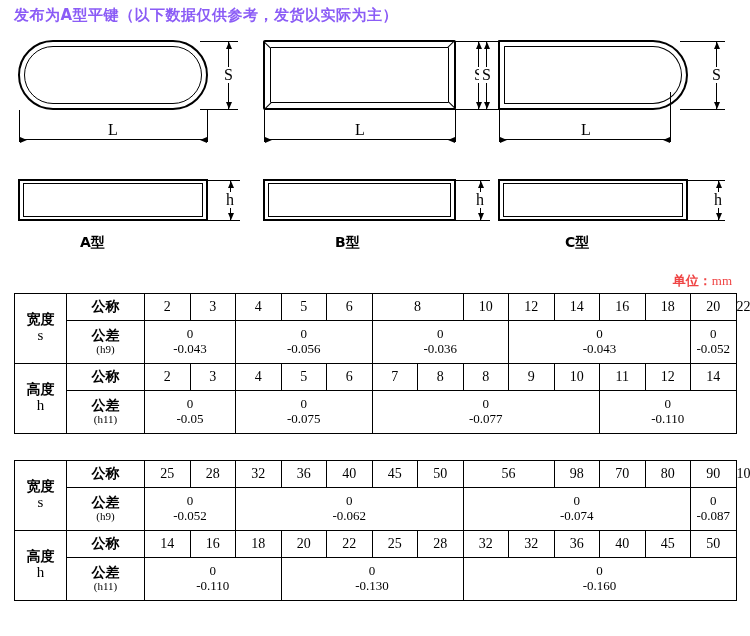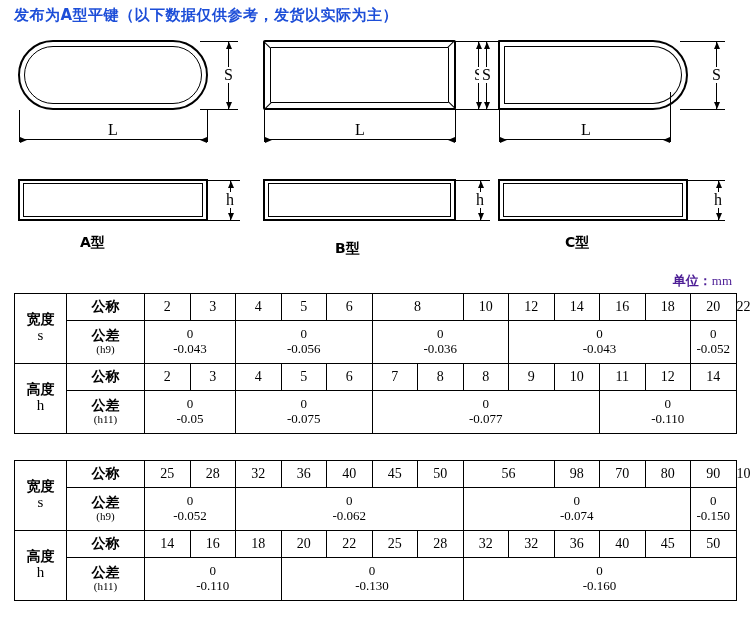--- a/index.html
+++ b/index.html
@@ -10,21 +10,21 @@
     color:#111;
     overflow:hidden;
     position:relative;
   }
   .page{position:relative;width:750px;height:636px;}
 
   
   .title{
     position:absolute;left:14px;top:6px;
     font-family:"DejaVu Sans","Liberation Sans",sans-serif;
-    font-size:15px;font-weight:700;letter-spacing:0.5px;color:#1d4ed8;
+    font-size:15px;font-weight:700;letter-spacing:0.5px;color:#8b5cf6;
     white-space:nowrap;
   }
 
   
   .drawings{position:absolute;left:0;top:32px;width:750px;height:240px;}
   .fig{position:absolute;}
 
   
   .topview{position:absolute;}
   .shape{position:absolute;border:2.2px solid #000;background:#fff;box-sizing:border-box;}
@@ -69,21 +69,21 @@
   .typelabel{
     position:absolute;
     font-family:"DejaVu Sans","Liberation Sans",sans-serif;
     font-size:14px;font-weight:600;color:#000;white-space:nowrap;
   }
 
   
   .unit{
     position:absolute;right:18px;top:272px;
     font-family:"DejaVu Sans","Liberation Sans",sans-serif;
-    font-size:13px;font-weight:700;color:#4c1d95;white-space:nowrap;
+    font-size:13px;font-weight:700;color:#ef4444;white-space:nowrap;
   }
   .unit .mm{font-family:"Liberation Serif","DejaVu Serif",serif;font-weight:400;font-size:13px;}
 
   
   table.keytable{
     position:absolute;
     border-collapse:collapse;
     table-layout:fixed;
     background:#fff;
   }
@@ -194,21 +194,21 @@
         <div class="side-out" style="left:0;top:0;width:193px;height:42px;"></div>
         <div class="side-in" style="left:5px;top:4px;width:183px;height:34px;"></div>
       </div>
       <div class="extline h" style="left:200px;top:148px;width:40px;"></div>
       <div class="extline h" style="left:200px;top:188px;width:40px;"></div>
       <div class="dimline v" style="left:230px;top:148px;height:40px;"></div>
       <div class="arrow up" style="left:228px;top:149px;"></div>
       <div class="arrow down" style="left:228px;top:181px;"></div>
       <div class="dimlabel" style="left:223px;top:160px;">h</div>
 
-      <div class="typelabel" style="left:85px;top:208px;text-align:center;">B型</div>
+      <div class="typelabel" style="left:85px;top:202px;text-align:center;">B型</div>
     </div>
 
     <div class="fig" style="left:480px;top:0;width:270px;height:240px;">
       <div class="topview" style="left:18px;top:8px;width:190px;height:70px;">
         <div class="shape dshape-out" style="left:0;top:0;width:190px;height:70px;"></div>
         <div class="shape inner dshape-in" style="left:6px;top:6px;width:178px;height:58px;"></div>
       </div>
 
       <div class="extline h" style="left:-10px;top:9px;width:30px;"></div>
       <div class="extline h" style="left:-10px;top:77px;width:30px;"></div>
@@ -387,21 +387,21 @@
         <td class="tol" colspan="5">
           <span class="zero">0</span>
           <span class="neg">-0.062</span>
         </td>
         <td class="tol" colspan="5">
           <span class="zero">0</span>
           <span class="neg">-0.074</span>
         </td>
         <td class="tol" colspan="2">
           <span class="zero">0</span>
-          <span class="neg">-0.150</span>
+          <span class="neg">-0.087</span>
         </td>
       </tr>
       <tr>
         <td class="rowhead" rowspan="2">
           <span>高度</span>
           <span class="sym">h</span>
         </td>
         <td class="subhead">公称</td>
         <td class="nom">14</td>
         <td class="nom">16</td>

